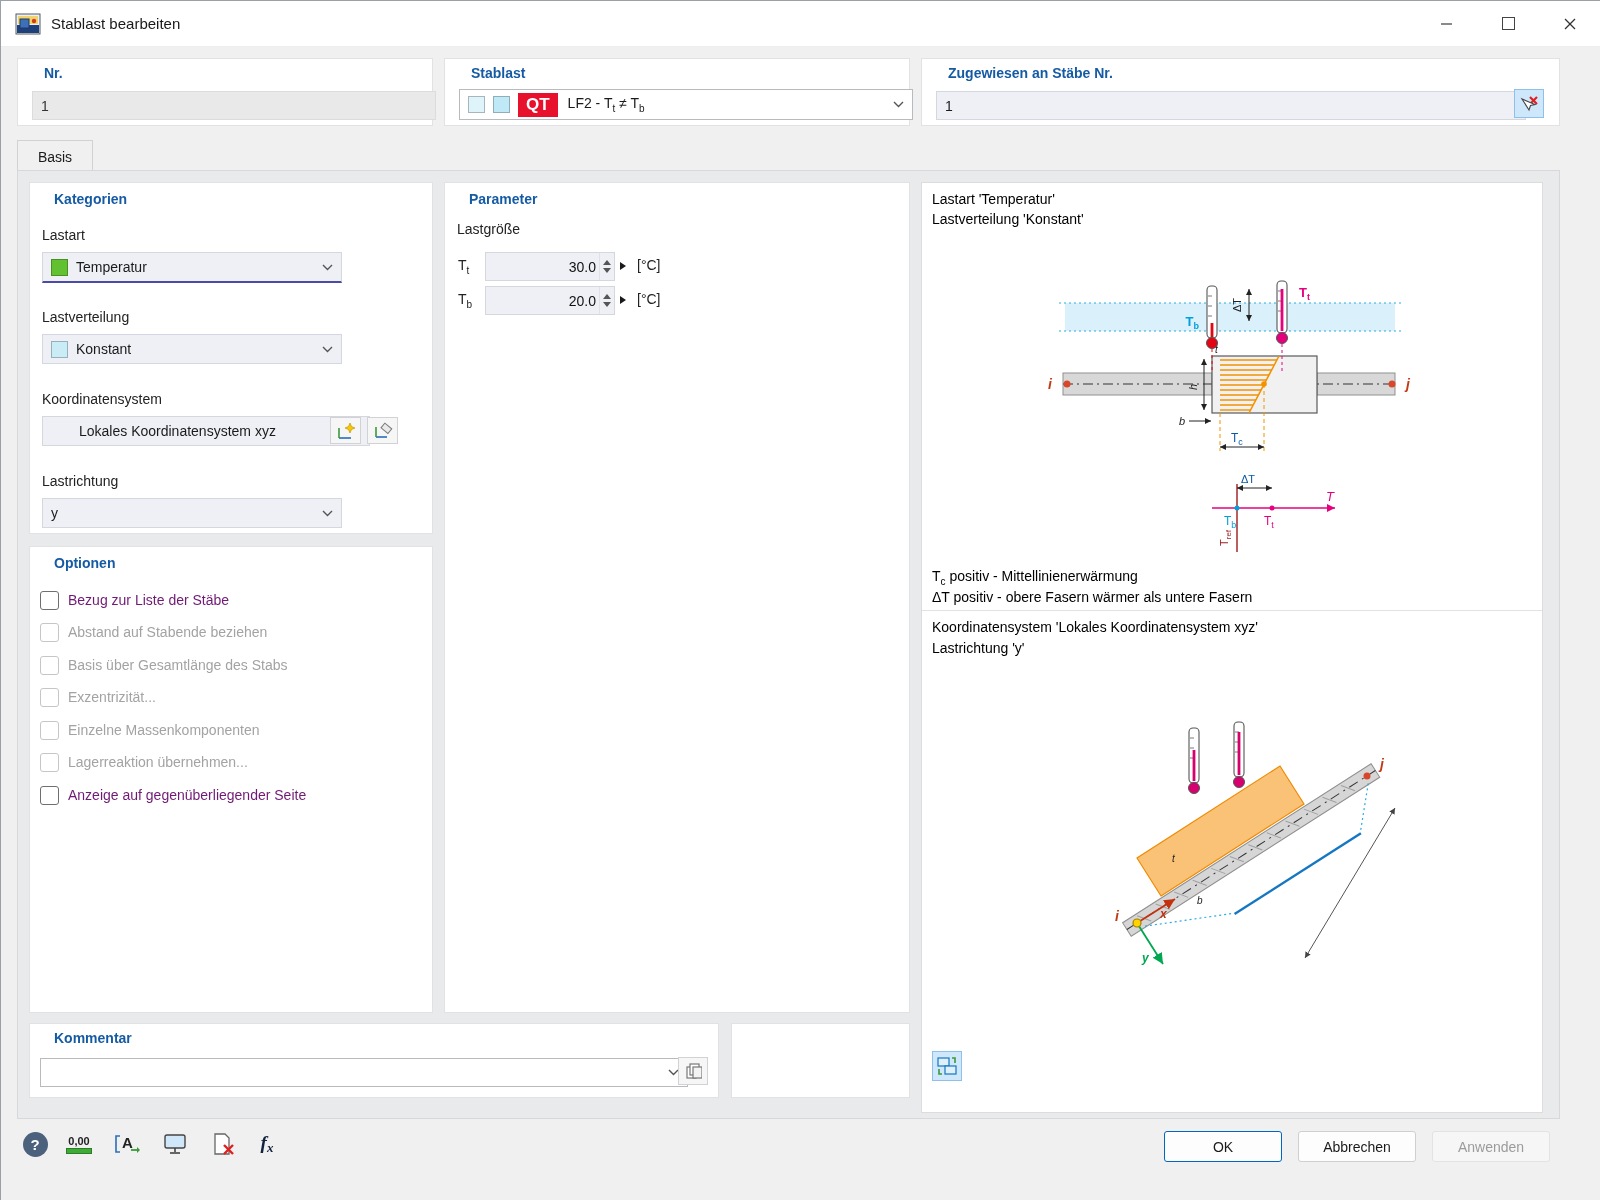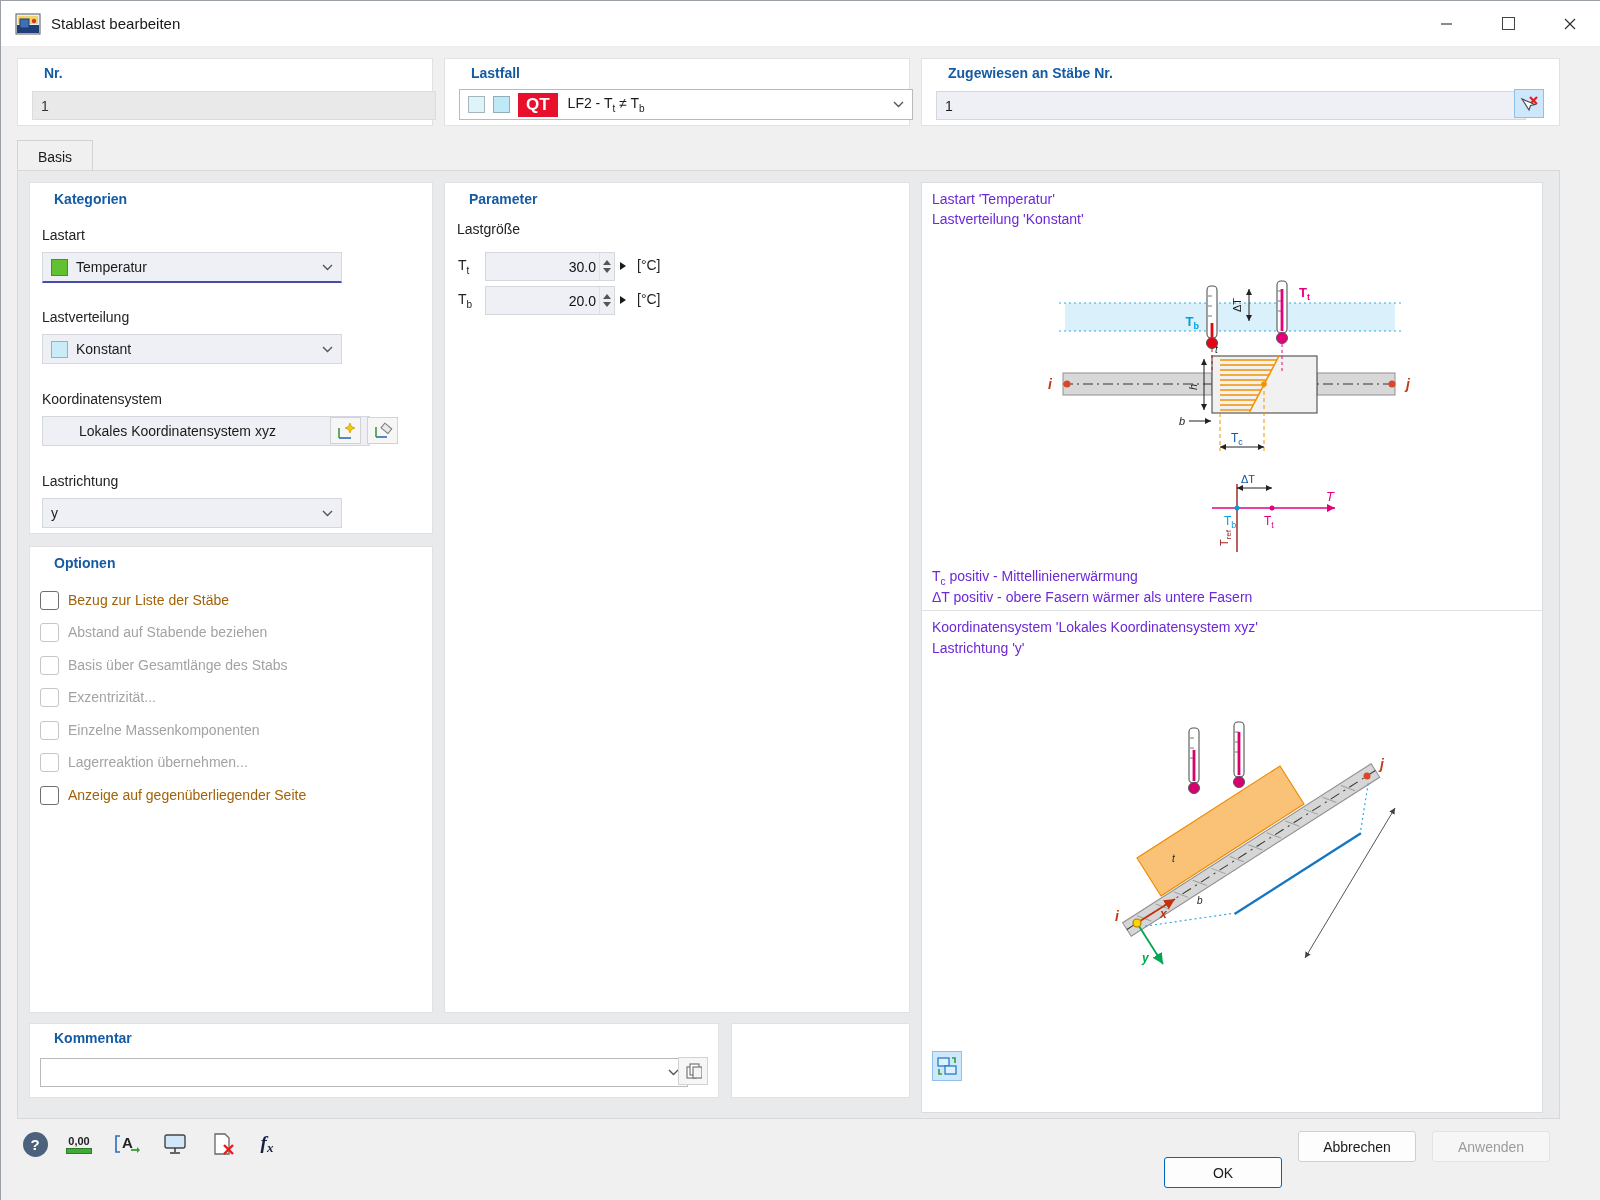--- a/index.html
+++ b/index.html
@@ -42,42 +42,42 @@
   sub{font-size:10px;}
   
   .tab{position:absolute;left:16px;top:139px;width:74px;height:31px;background:#f0f0f0;
        border:1px solid #d2d2d4;border-bottom:none;display:flex;align-items:center;justify-content:center;font-size:14px;}
   .content{position:absolute;left:16px;top:169px;width:1541px;height:947px;background:#e9eaec;border:1px solid #d8d8da;}
   
   .chkrow{position:absolute;left:10px;display:flex;align-items:center;height:22px;}
   .chk{width:17px;height:17px;border:1.5px solid #6f6f6f;border-radius:3px;background:#fff;margin-right:9px;flex:0 0 auto;}
   .chkrow.disabled .chk{border-color:#c6c6c6;}
   .chkrow.disabled .chklbl{color:#a3a3a3;}
-  .chklbl{font-size:14px;color:#a16207;white-space:nowrap;}
+  .chklbl{font-size:14px;color:#701a75;white-space:nowrap;}
   
   .mini-btn{position:absolute;background:#f6f6f6;border:1px solid #d2d2d4;display:flex;align-items:center;justify-content:center;padding:0;}
   .mini-btn.blue{background:#cfe7fb;border-color:#8fc0ea;}
   
   .tb-btn{position:absolute;width:32px;height:32px;background:transparent;border:none;display:flex;align-items:center;justify-content:center;padding:0;}
   .help-circle{width:25px;height:25px;border-radius:50%;background:#4c617c;color:#fff;font-weight:bold;font-size:15px;
                display:flex;align-items:center;justify-content:center;}
   .dec-icon{display:flex;flex-direction:column;align-items:center;}
   .dec-icon .dtxt{font-size:11px;font-weight:bold;color:#222;letter-spacing:0;}
   .dec-icon .dbar{width:24px;height:4px;background:#3faa36;margin-top:1px;border:1px solid #2c7d27;}
   .a-icon{position:relative;width:26px;height:24px;}
   .a-icon .atxt{position:absolute;left:8px;top:2px;font-size:15px;font-weight:bold;color:#222;}
   .fx-icon{font-family:"Liberation Serif",serif;font-style:italic;color:#14233d;}
   .fx-icon .f{font-size:19px;font-weight:bold;}
   .fx-icon .x{font-size:13px;font-weight:bold;vertical-align:-3px;}
   .btn{position:absolute;width:118px;height:31px;background:#fdfdfd;border:1px solid #cfcfcf;border-radius:3px;
        font-family:"Liberation Sans",sans-serif;font-size:14px;color:#1a1a1a;}
   .btn.primary{border:1.5px solid #0067c0;}
   .btn.disabled{color:#9b9b9b;background:#f6f6f6;border-color:#e3e3e3;}
   
-  .pv-cap{position:absolute;font-size:14px;color:#6d28d9;white-space:nowrap;}
+  .pv-cap{position:absolute;font-size:14px;color:#000000;white-space:nowrap;}
   .pv-div{position:absolute;left:0;width:100%;height:1px;background:#e2e2e2;}
 </style>
 </head>
 <body>
 
 <div class="dlg">
 
   <div class="titlebar">
     <svg class="app-icon" width="26" height="22">
       <rect x="1" y="1" width="24" height="20" fill="#e8f1f8" stroke="#5a5a5a"></rect>
@@ -102,21 +102,21 @@
       </div>
     </div>
   </div>
 
   <div class="gbox" style="left:16px;top:57px;width:414px;height:66px;">
     <span class="gtitle" style="left:14px;top:6px;">Nr.</span>
     <input class="tinput ro" style="left: 14px; top: 32px; width: 386px;" readonly="" value="1">
   </div>
 
   <div class="gbox" style="left:443px;top:57px;width:464px;height:66px;">
-    <span class="gtitle" style="left:14px;top:6px;">Lastfall</span>
+    <span class="gtitle" style="left:14px;top:6px;">Stablast</span>
     <div class="combo white" style="left:14px;top:30px;width:436px;height:29px;">
       <span class="swatch" style="background:#dff3fb;"></span>
       <span class="swatch" style="background:#bfe9f6;"></span>
       <span class="badge">QT</span>
       <span class="ctext"><span>LF2 - T</span><sub>t</sub><span> ≠ T</span><sub>b</sub></span>
       <svg class="chev" width="11" height="7">
           <polyline points="1,1 5.5,5.5 10,1" fill="none" stroke="#555" stroke-width="1.4"></polyline>
         </svg>
     </div>
   </div>
@@ -489,17 +489,17 @@
     <svg width="26" height="24">
       <path d="M5,2 h10 l4,4 v16 h-14 z" fill="#fff" stroke="#666" stroke-width="1.3"></path>
       <line x1="14" y1="13" x2="23" y2="22" stroke="#e02020" stroke-width="2.4"></line>
       <line x1="23" y1="13" x2="14" y2="22" stroke="#e02020" stroke-width="2.4"></line>
     </svg>
   </button>
   <button class="tb-btn" style="left:250px;top:1127px;">
     <span class="fx-icon"><span class="f">f</span><span class="x">x</span></span>
   </button>
 
-  <button class="btn primary" style="left:1163px;top:1130px;margin-top:26px;">OK</button>
+  <button class="btn primary" style="left:1163px;top:1130px;">OK</button>
   <button class="btn" style="left:1297px;top:1130px;">Abbrechen</button>
   <button class="btn disabled" style="left:1431px;top:1130px;" disabled="">Anwenden</button>
 
 </div>
 
 </body></html>

